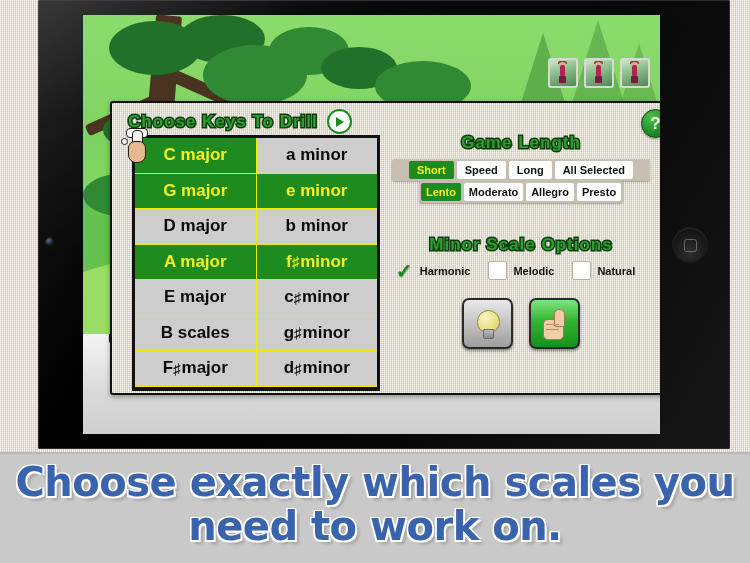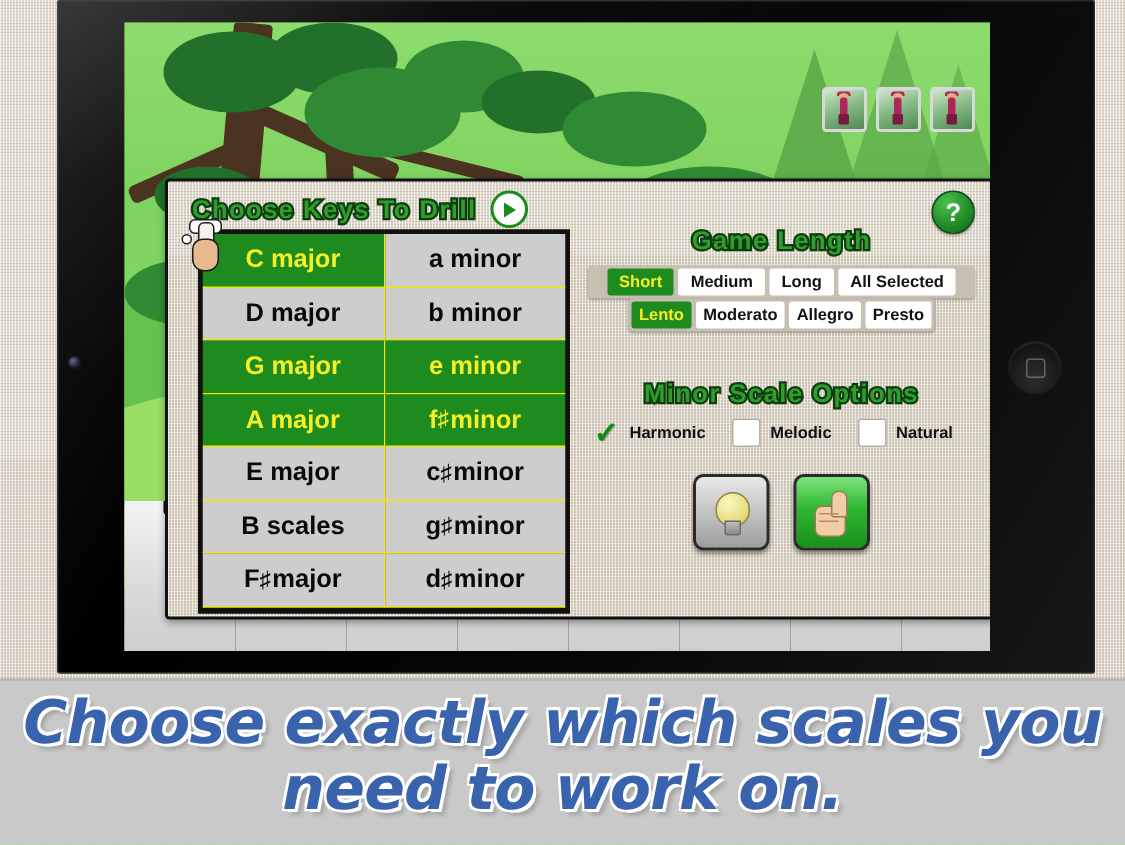--- a/index.html
+++ b/index.html
@@ -86,27 +86,28 @@
     background:linear-gradient(160deg,#cfe8cf,#8fc08f 40%,#4f8a52);
     position:relative;overflow:hidden;
   }
   .life .body{position:absolute;left:10px;top:5px;width:5px;height:12px;background:#b0245a;border-radius:2px;}
   .life .head{position:absolute;left:9px;top:2px;width:7px;height:6px;background:#d8b08a;border-radius:50%;}
   .life .cap{position:absolute;left:8px;top:1px;width:9px;height:3px;background:#b0245a;border-radius:2px 2px 0 0;}
   .life .legs{position:absolute;left:9px;top:16px;width:7px;height:7px;background:#7a1a40;border-radius:1px;}
 
   
   .panel{
-    position:absolute;left:27px;top:104px;width:550px;height:290px;
+    position:absolute;left:27px;top:86px;width:550px;height:290px;
     background:
       repeating-linear-gradient(90deg, rgba(255,255,255,.55) 0 1px, rgba(186,176,158,.32) 1px 2px),
       repeating-linear-gradient(0deg, rgba(255,255,255,.45) 0 1px, rgba(186,176,158,.26) 1px 2px),
       #ded6c7;
     border:2px solid #111;border-radius:3px;
     box-shadow:0 2px 5px rgba(0,0,0,.35);
+    padding-left:20px;
   }
 
   
   .bubble{
     font:bold 17px "Liberation Sans",sans-serif;color:#2f9e2f;
     -webkit-text-stroke:3px #0d3d0d;paint-order:stroke fill;
     letter-spacing:1px;white-space:nowrap;
   }
   .bubble.big{font-size:17px;}
   .title-row{position:absolute;left:16px;top:6px;display:flex;align-items:center;gap:9px;}
@@ -195,21 +196,21 @@
   .thumb .fist{position:absolute;left:1px;top:10px;width:19px;height:19px;background:#f0cda6;
     border:1.5px solid #9c7b55;border-radius:5px;}
   .thumb .up{position:absolute;left:12px;top:0px;width:9px;height:16px;background:#f0cda6;
     border:1.5px solid #9c7b55;border-radius:5px 5px 2px 2px;}
   .thumb .l1{position:absolute;left:4px;top:15px;width:13px;height:1.3px;background:#b58d62;}
   .thumb .l2{position:absolute;left:4px;top:20px;width:13px;height:1.3px;background:#b58d62;}
 
   
   .caption{
     position:absolute;left:0;top:460px;width:750px;text-align:center;
-    font-family:"DejaVu Sans",sans-serif;font-weight:bold;font-style:italic;
+    font-family:"DejaVu Sans",sans-serif;font-weight:bold;
     font-size:40px;line-height:44px;color:#3a63ad;
     text-shadow:
       2px 2px 0 #ffffff, -1.5px -1.5px 0 #ffffff, 1.5px -1.5px 0 #ffffff, -1.5px 1.5px 0 #ffffff,
       4px 4px 3px rgba(0,0,0,.18);
     letter-spacing:-.5px;
   }
 </style>
 </head>
 <body>
 
@@ -325,28 +326,28 @@
           <div class="palm"></div>
           <div class="dot"></div>
         </div>
 
         <div class="keytable">
           <div class="krow">
             <div class="kcell on">C major</div>
             <div class="kcell off">a minor</div>
           </div>
           <div class="krow">
+            <div class="kcell on">G major</div>
+            <div class="kcell on">e minor</div>
+          </div>
+          <div class="krow">
             <div class="kcell off">D major</div>
             <div class="kcell off">b minor</div>
           </div>
           <div class="krow">
-            <div class="kcell on">G major</div>
-            <div class="kcell on">e minor</div>
-          </div>
-          <div class="krow">
             <div class="kcell on">A major</div>
             <div class="kcell on">f<span class="sharp">♯</span> minor</div>
           </div>
           <div class="krow">
             <div class="kcell off">E major</div>
             <div class="kcell off">c<span class="sharp">♯</span> minor</div>
           </div>
           <div class="krow">
             <div class="kcell off">B scales</div>
             <div class="kcell off">g<span class="sharp">♯</span> minor</div>
@@ -357,21 +358,21 @@
           </div>
         </div>
 
         <div class="rcol">
 
           <div class="sec-head">
             <span class="bubble">Game Length</span>
           </div>
           <div class="segrow">
             <div class="seg sel">Short</div>
-            <div class="seg">Medium</div>
+            <div class="seg">Speed</div>
             <div class="seg">Long</div>
             <div class="seg">All Selected</div>
           </div>
 
           <div class="segrow speedrow">
             <div class="seg sel">Lento</div>
             <div class="seg">Moderato</div>
             <div class="seg">Allegro</div>
             <div class="seg">Presto</div>
           </div>

